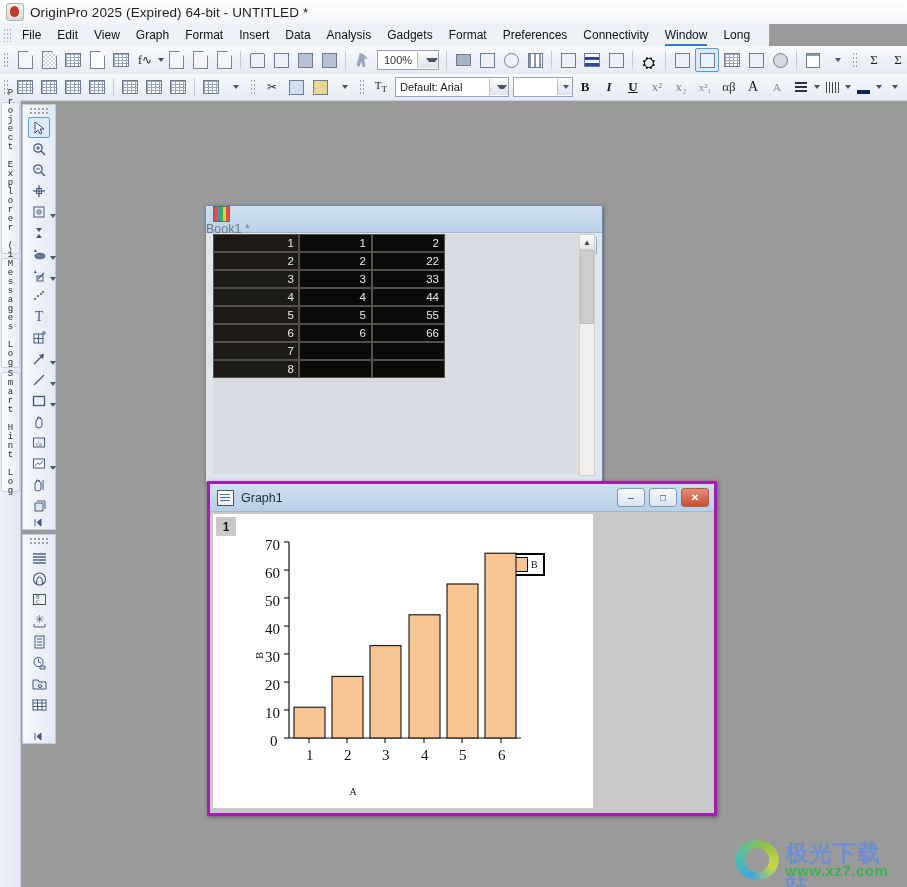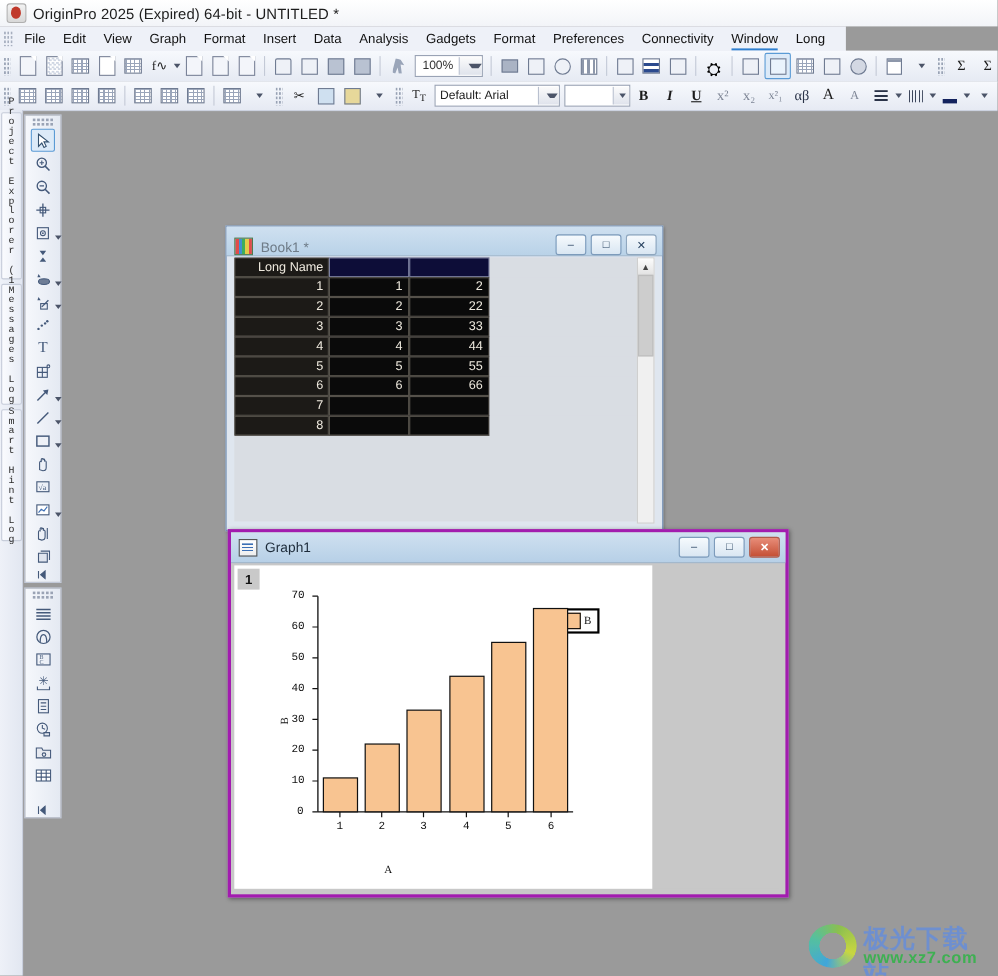--- a/index.html
+++ b/index.html
@@ -129,21 +129,21 @@
   .pfoot{position:absolute;bottom:1px;left:0;width:100%;height:12px;display:flex;align-items:center;justify-content:center;}
 
   
   #book1{
     position:absolute;left:205px;top:205px;width:396px;height:276px;
     border:1px solid #6d8ab0;background:#dfe6ef;
     box-shadow:1px 1px 3px rgba(0,0,0,.35);
   }
   #book1 .wtitle{
     height:26px;background:linear-gradient(#cfe0f0,#b9d2e8);
-    display:flex;align-items:flex-end;border-bottom:1px solid #9fb6cd;
+    display:flex;align-items:flex-start;border-bottom:1px solid #9fb6cd;flex-direction:column;
   }
   .wicon{width:15px;height:14px;margin-left:7px;margin-right:7px;flex:none;
     border:1px solid #4e7a4e;background:
       repeating-linear-gradient(90deg,#e24b4b 0 3px,#3f8fd0 3px 6px,#3fae5a 6px 9px,#e2cc4b 9px 12px);
   }
   .wicon.graph{border:1px solid #555;background:linear-gradient(#fff,#eee);position:relative;}
   .wicon.graph:after{content:"";position:absolute;left:2px;top:3px;width:10px;height:8px;
     background:repeating-linear-gradient(#3b6fb5 0 1px,transparent 1px 3px);}
   .wtitle .wt{font-size:12.5px;color:#6f7c88;}
   .wbtns{margin-left:auto;display:flex;margin-right:5px;}
@@ -185,21 +185,21 @@
   #gpage{position:absolute;left:0;top:0;width:380px;height:294px;background:#ffffff;}
   #layerbadge{position:absolute;left:3px;top:3px;width:20px;height:19px;background:#c9c9c9;
     display:flex;align-items:center;justify-content:center;font-size:12px;font-weight:bold;color:#111;}
   #legend{position:absolute;left:281px;top:39px;width:47px;height:19px;border:2px solid #000;background:#fff;
     display:flex;align-items:center;}
   #legend .swatch{width:28px;height:13px;background:#f8c491;border:1px solid #000;margin-left:2px;}
   #legend .lbl{font-size:10px;color:#111;margin-left:3px;font-family:"Liberation Serif",serif;}
 
   
   #plot{position:absolute;left:0;top:0;width:380px;height:294px;}
-  .tick-lbl{position:absolute;font-size:10px;color:#111;font-family:Liberation Mono, monospace;}
+  .tick-lbl{position:absolute;font-size:15px;color:#111;font-family:Liberation Serif, serif;}
   #ylabel{position:absolute;left:41px;top:138px;font-size:10px;color:#111;
     font-family:"Liberation Serif",serif;writing-mode:vertical-rl;transform:rotate(180deg);}
   #xlabel{position:absolute;left:0;top:272px;width:380px;text-align:center;font-size:10px;color:#111;
     font-family:"Liberation Serif",serif;}
 
   
   #watermark{position:absolute;left:735px;top:838px;width:165px;height:46px;opacity:.92;}
   #wm-cn{position:absolute;left:50px;top:0;font-size:23px;font-weight:bold;color:#6b8fd4;letter-spacing:1px;}
   #wm-url{position:absolute;left:50px;top:24px;font-size:15px;font-weight:bold;color:#37b24d;letter-spacing:.5px;}
   #wm-logo{position:absolute;left:0;top:2px;width:44px;height:40px;border-radius:50%;
@@ -674,26 +674,20 @@
     <div class="wt">Book1 *</div>
     <div class="wbtns">
       <div class="wb">–</div>
       <div class="wb">□</div>
       <div class="wb closeg">✕</div>
     </div>
   </div>
 
   <div id="sheet">
 
-    <div class="shrow">
-      <div class="rowlbl">Long Name</div>
-      <div class="cell meta"></div>
-      <div class="cell meta"></div>
-      <div class="rowfill"></div>
-    </div>
 
     <div class="shrow">
       <div class="rowlbl">1</div>
       <div class="cell">1</div>
       <div class="cell">2</div>
       <div class="rowfill"></div>
     </div>
     <div class="shrow">
       <div class="rowlbl">2</div>
       <div class="cell">2</div>

